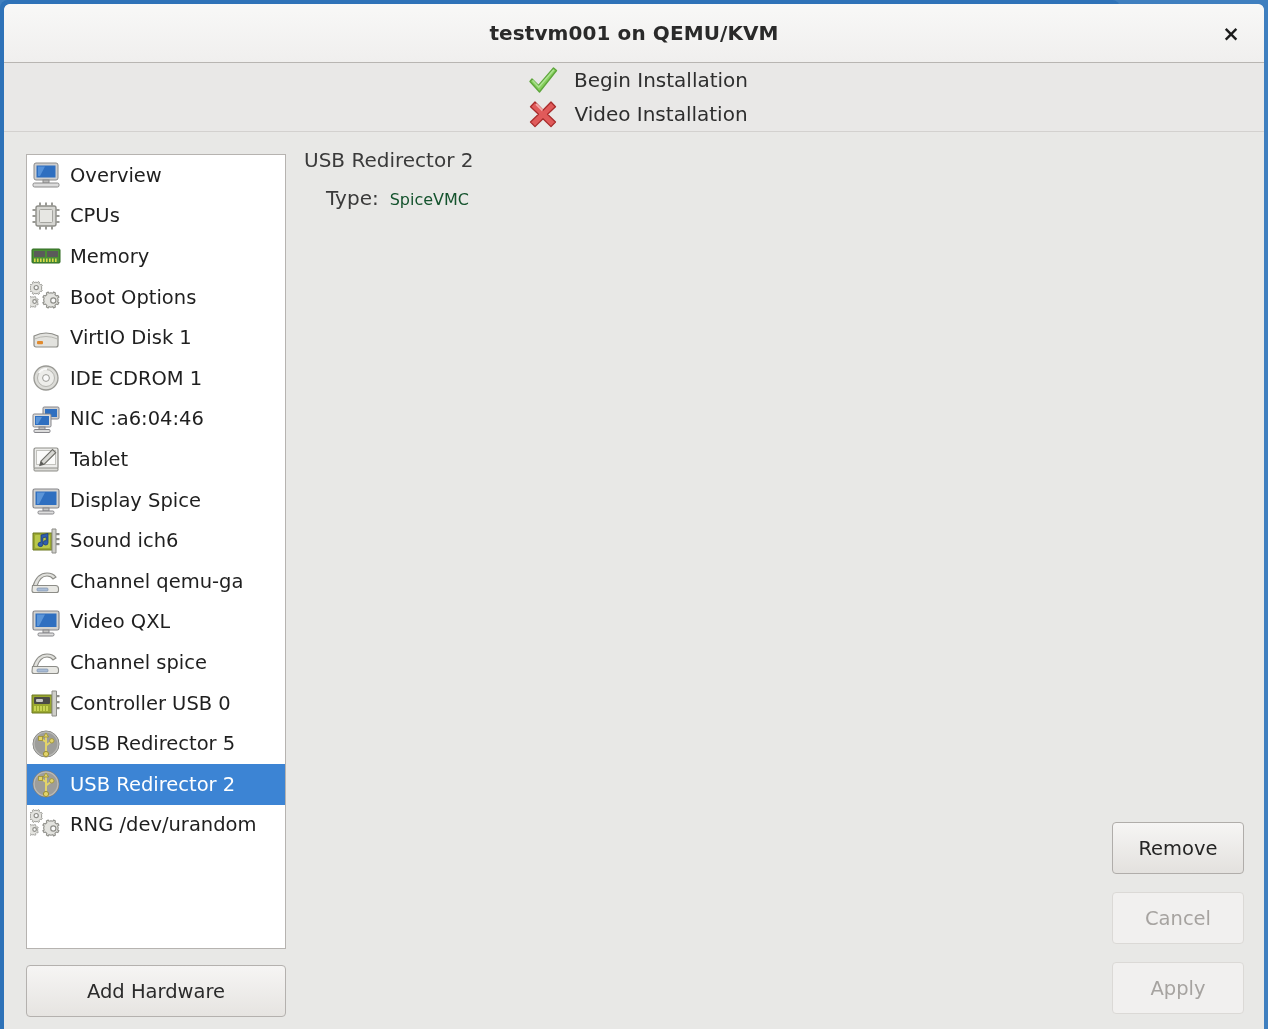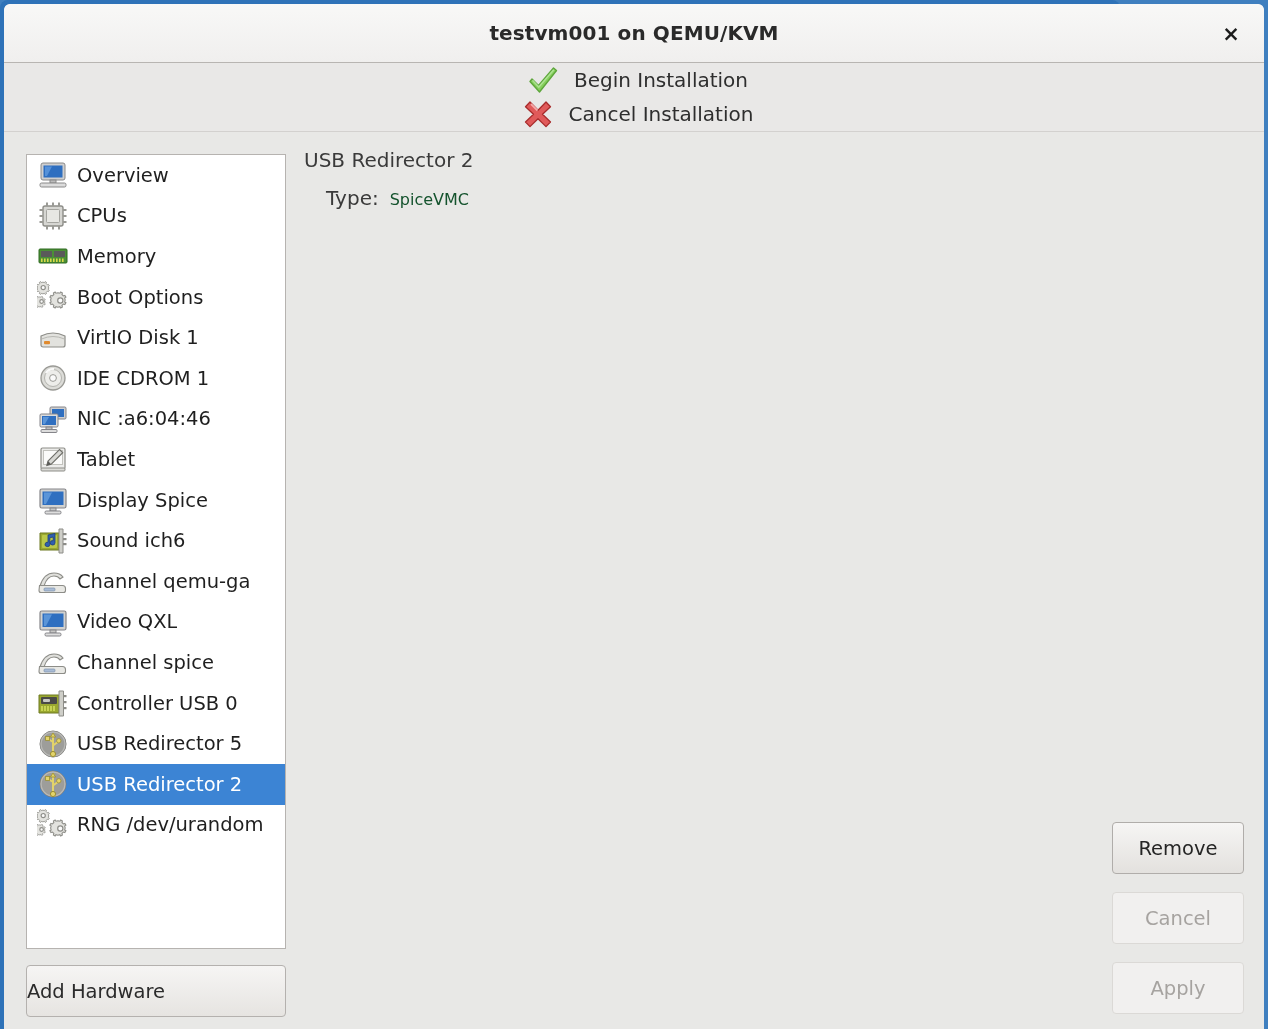--- a/index.html
+++ b/index.html
@@ -100,21 +100,21 @@
     width: 260px; height: 795px;
     background: #ffffff;
     border: 1px solid #b6b3b0;
     box-sizing: border-box;
     overflow: hidden;
   }
   .hw-item {
     display: flex;
     align-items: center;
     height: 40.6px;
-    padding-left: 10px;
+    padding-left: 3px;
     cursor: pointer;
     box-sizing: border-box;
   }
   .hw-item.selected {
     background: #3c84d4;
   }
   .hw-item .hw-icon {
     width: 32px; height: 32px;
     flex: 0 0 auto;
     margin-right: 8px;
@@ -130,21 +130,21 @@
 
   
   #add-hardware-button {
     position: absolute;
     left: 22px; top: 833px;
     width: 260px; height: 52px;
     box-sizing: border-box;
     background: linear-gradient(to bottom, #f6f5f4 0%, #e6e4e1 100%);
     border: 1px solid #b4b1ae;
     border-radius: 4px;
-    display: flex; align-items: center; justify-content: flex-start;
+    display: flex; align-items: center; justify-content: center;
     font-size: 19.5px;
     color: #2b2b2b;
     cursor: pointer;
   }
 
   
   #detail-pane {
     position: absolute;
     left: 300px; top: 16px; right: 18px; bottom: 90px;
   }
@@ -223,21 +223,21 @@
 
       <div class="toolbar-button">
         <span class="tb-icon">
           <svg width="34" height="34" viewBox="0 0 34 34">
             <g stroke="#a82c2c" stroke-width="1.3" fill="#e05a5a" stroke-linejoin="round">
               <path d="M9 5 L17 13.2 L25 5 L29.5 9.8 L21.5 17.3 L29.5 25 L25 29.6 L17 21.8 L9 29.6 L4.5 25 L12.5 17.3 L4.5 9.8 Z"></path>
             </g>
             <path d="M10 7 L16.5 13.5" stroke="#f5a8a8" stroke-width="1.8" fill="none"></path>
           </svg>
         </span>
-        <span class="toolbar-label">Cancel Installation</span>
+        <span class="toolbar-label">Video Installation</span>
       </div>
 
     </div>
 
     <div id="content">
 
       <div id="hardware-list-box">
           <div class="hw-item">
             <span class="hw-icon"><svg width="32" height="32" viewBox="0 0 32 32">
                 <rect x="4" y="4" width="24" height="17" rx="2" fill="#cfcfcf" stroke="#8a8a8a"></rect>

